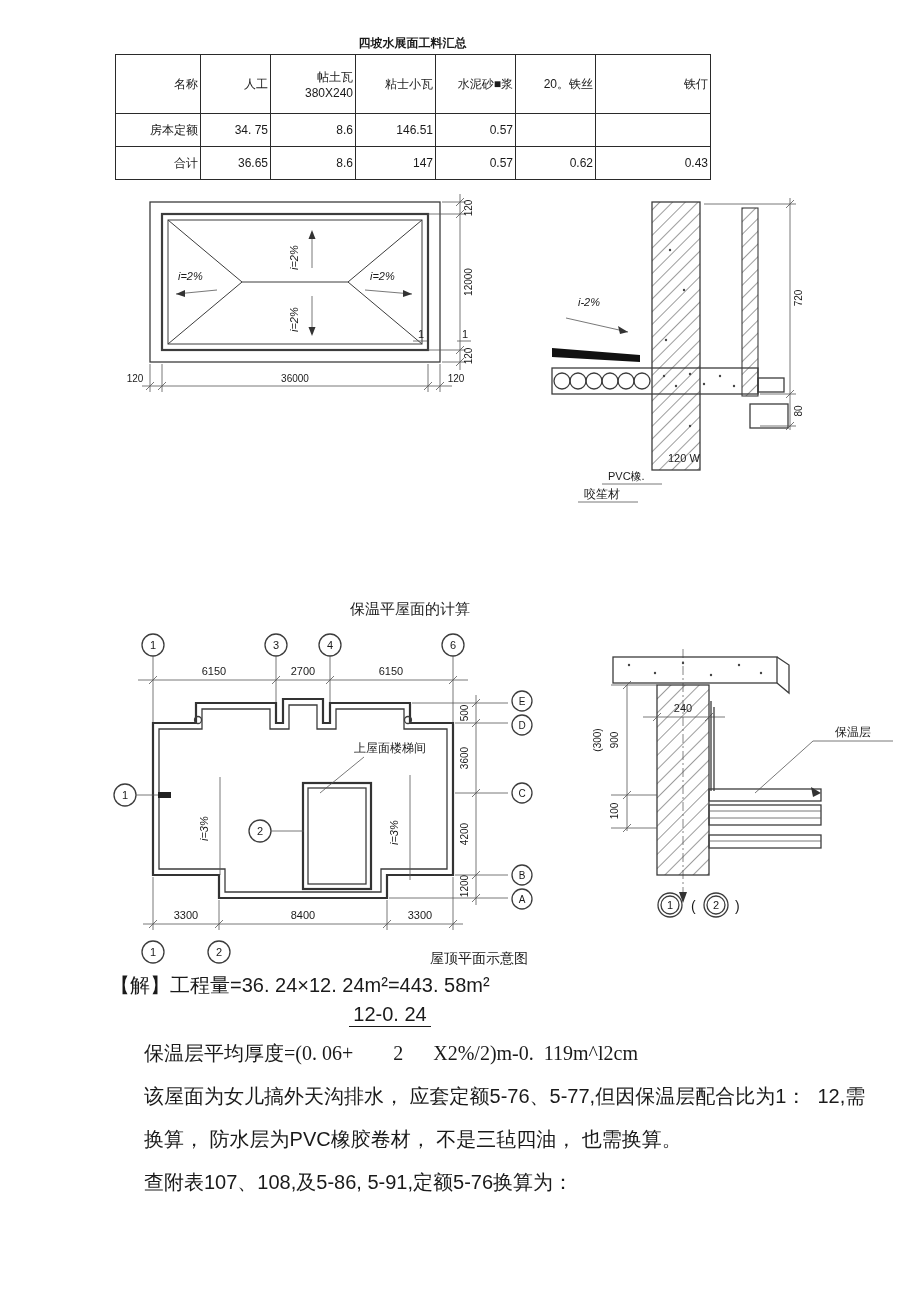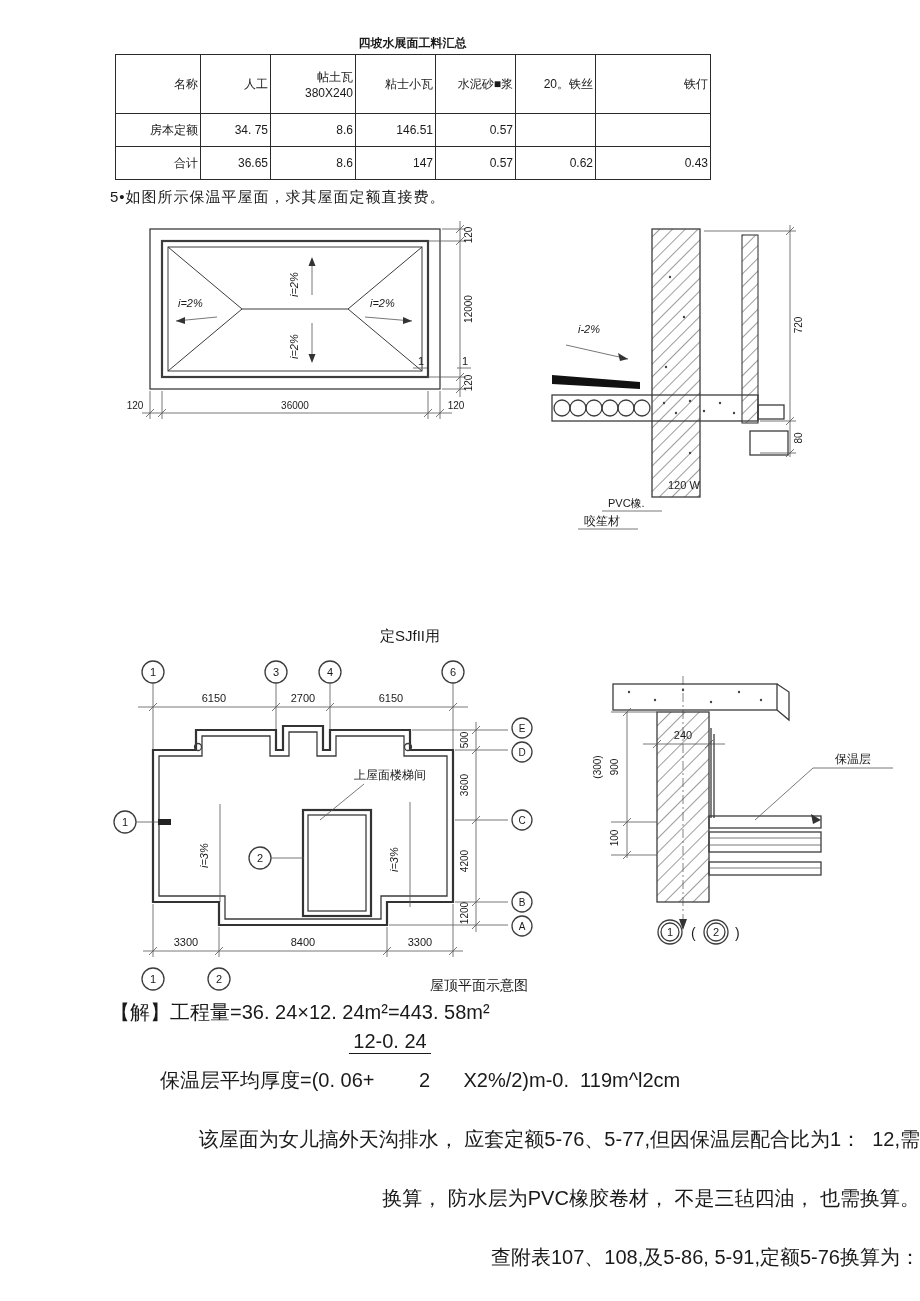--- a/index.html
+++ b/index.html
@@ -16,22 +16,22 @@
   
   .problem{margin:8px 0 0 110px;font-size:15px;letter-spacing:1px;}
   .fig-row{display:flex;align-items:flex-start;}
   .fig1-row{margin:10px 0 0 122px;gap:50px;}
   .fig2-row{margin:6px 0 0 108px;gap:22px;}
   .section-title{margin-top:92px;margin-left:110px;width:600px;text-align:center;font-size:15px;}
   .solution{margin-left:110px;font-size:20px;}
   .sol-line1{margin-top:2px;}
   .sol-frac{width:560px;text-align:center;margin-top:4px;}
   .sol-frac span{border-bottom:1.5px solid #1a1a1a;padding:0 4px 1px 4px;}
-  .sol-line2{margin-top:14px;margin-left:50px;white-space:pre;}
-  .sol-par{margin-top:32px;margin-left:34px;white-space:pre;text-align:right;}
+  .sol-line2{margin-top:14px;margin-left:34px;white-space:pre;font-family:Liberation Serif, serif;}
+  .sol-par{margin-top:16px;margin-left:34px;white-space:pre;}
   svg text{font-family:"Liberation Sans","DejaVu Sans",sans-serif;fill:#1a1a1a;}
   .thin{stroke:#555;stroke-width:0.8;fill:none;}
   .med{stroke:#3c3c3c;stroke-width:1.3;fill:none;}
   .thick{stroke:#333;stroke-width:2.2;fill:none;}
 </style>
 </head>
 <body>
 
 <div class="page">
 
@@ -73,21 +73,20 @@
           <td>36.65</td>
           <td>8.6</td>
           <td>147</td>
           <td>0.57</td>
           <td>0.62</td>
           <td>0.43</td>
     </tr>
   </tbody>
     </table>
 
-  <div class="problem">5•如图所示保温平屋面，求其屋面定额直接费。</div>
 
   <div class="fig-row fig1-row">
     <svg width="372" height="235" viewBox="0 0 372 235">
       <g class="med">
         <rect x="28" y="12" width="290" height="160"></rect>
         <rect x="40" y="24" width="266" height="136" stroke-width="2.2"></rect>
         <rect x="46" y="30" width="254" height="124" stroke-width="1"></rect>
         <path d="M46,30 L120,92 L46,154 M300,30 L226,92 L300,154 M120,92 H226" stroke-width="1"></path>
       </g>
       <g>
@@ -176,21 +175,21 @@
       <text x="124" y="272" font-size="11">120 W</text>
       <g>
         <text x="64" y="290" font-size="11">PVC橡.</text>
         <line x1="58" y1="294" x2="118" y2="294" class="thin"></line>
         <text x="40" y="308" font-size="12">咬笙材</text>
         <line x1="34" y1="312" x2="94" y2="312" class="thin"></line>
       </g>
     </svg>
   </div>
 
-  <div class="section-title">定SJfII用</div>
+  <div class="section-title">保温平屋面的计算</div>
 
   <div class="fig-row fig2-row">
     <svg width="455" height="345" viewBox="0 0 455 345">
       <g>
         <circle cx="45" cy="20" r="11" class="med"></circle>
           <circle cx="168" cy="20" r="11" class="med"></circle>
         <circle cx="222" cy="20" r="11" class="med"></circle>
           <circle cx="345" cy="20" r="11" class="med"></circle>
         <text x="45" y="24" font-size="11" text-anchor="middle">1</text>
         <text x="168" y="24" font-size="11" text-anchor="middle">3</text>

